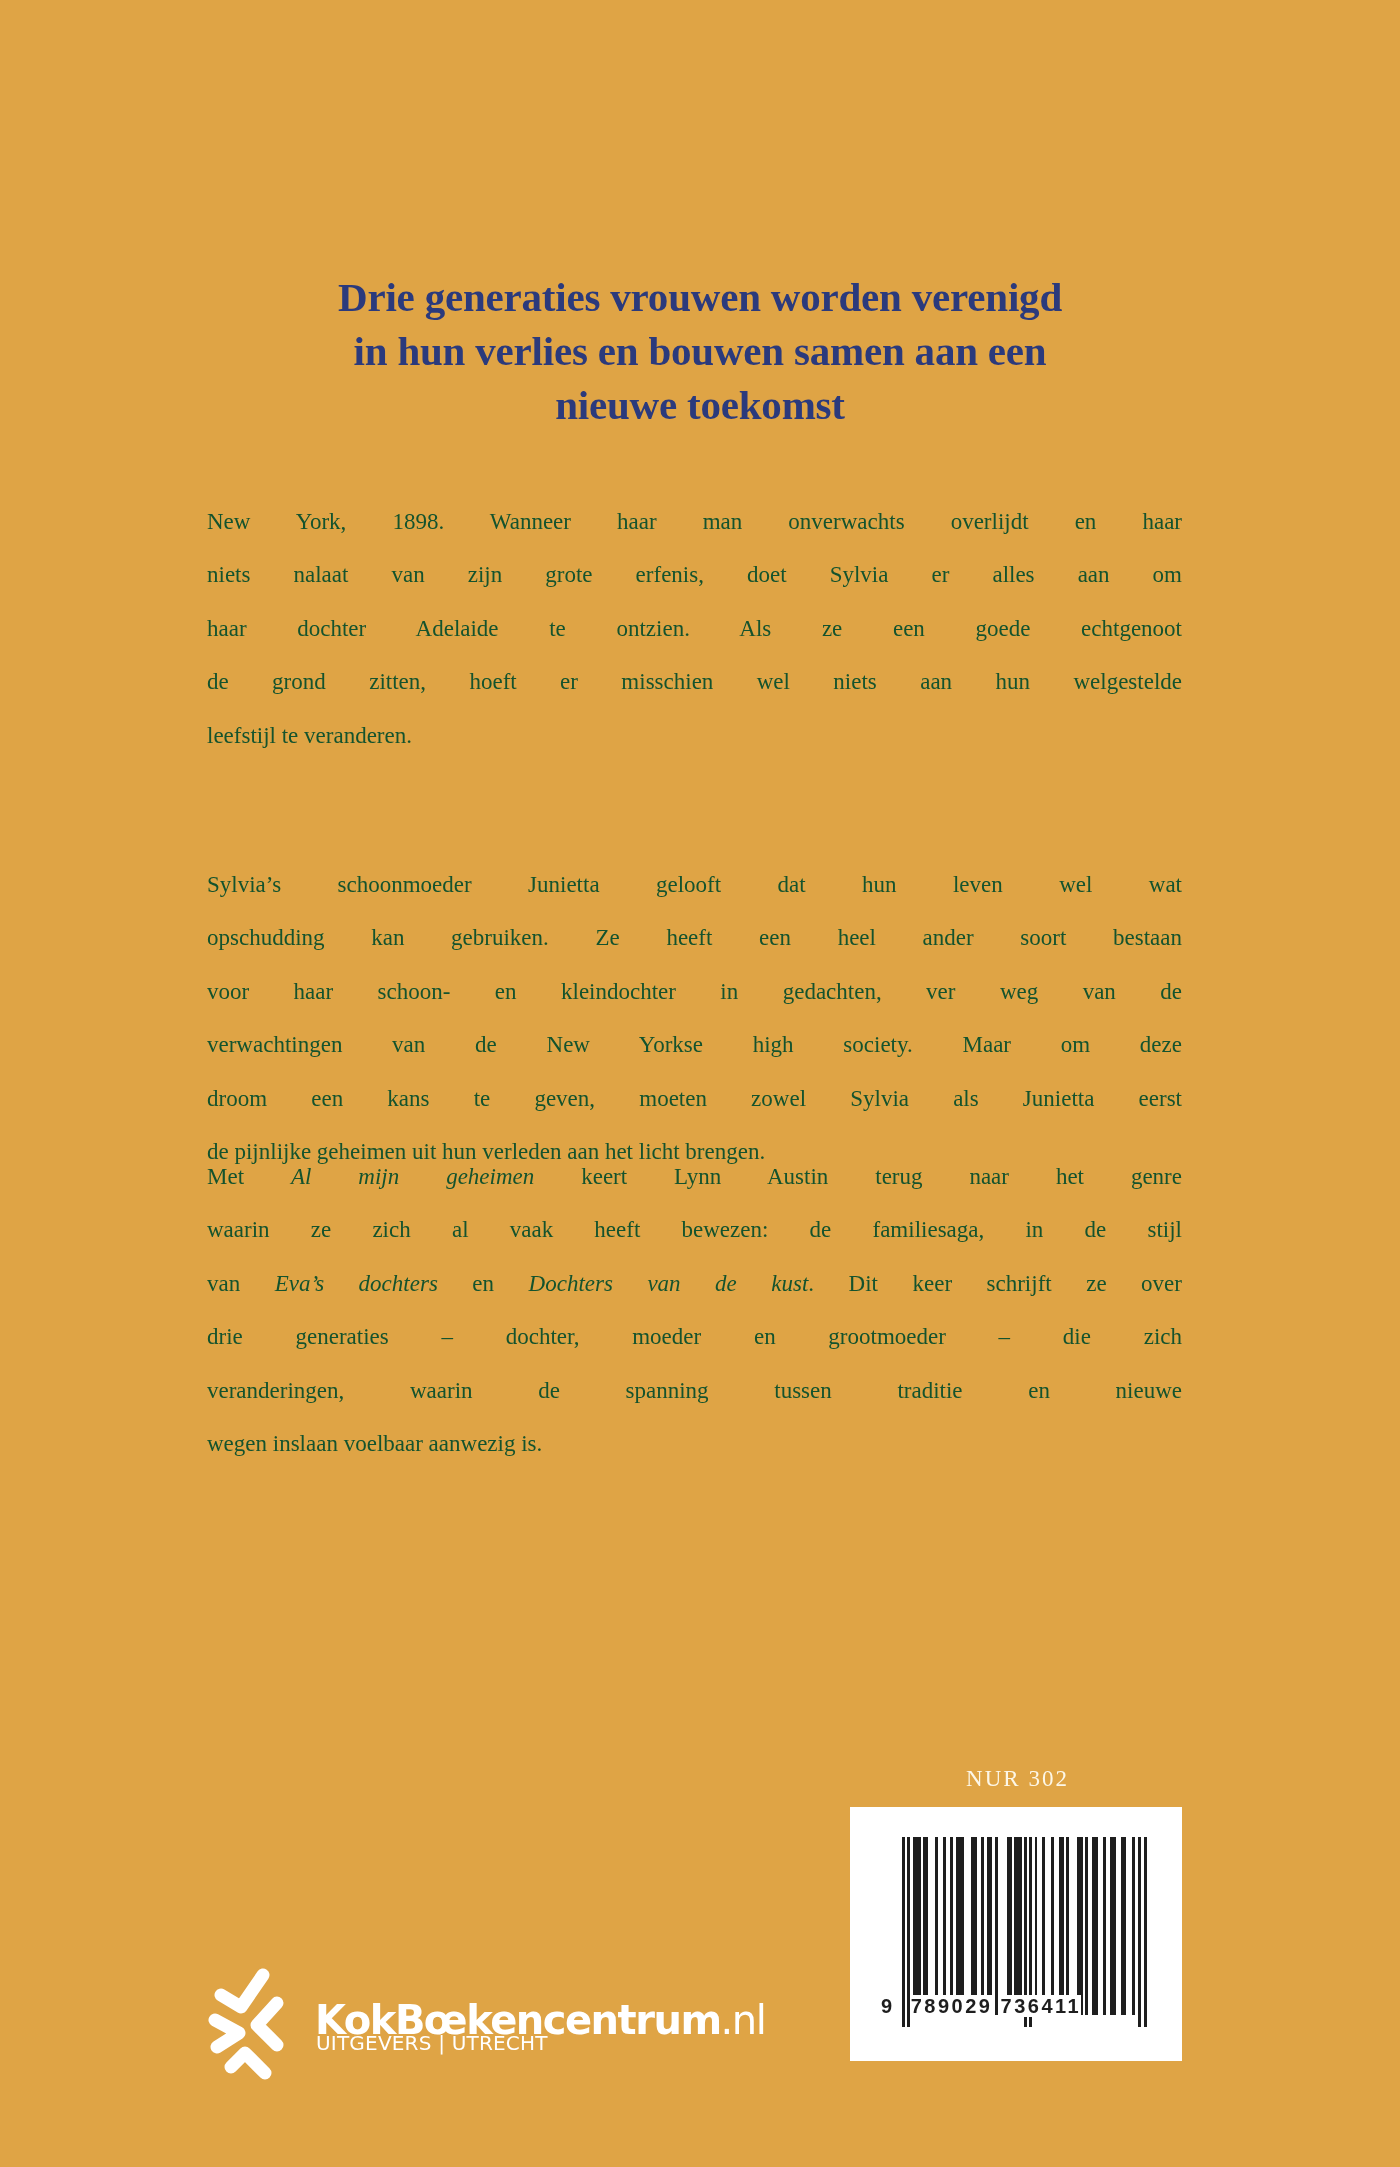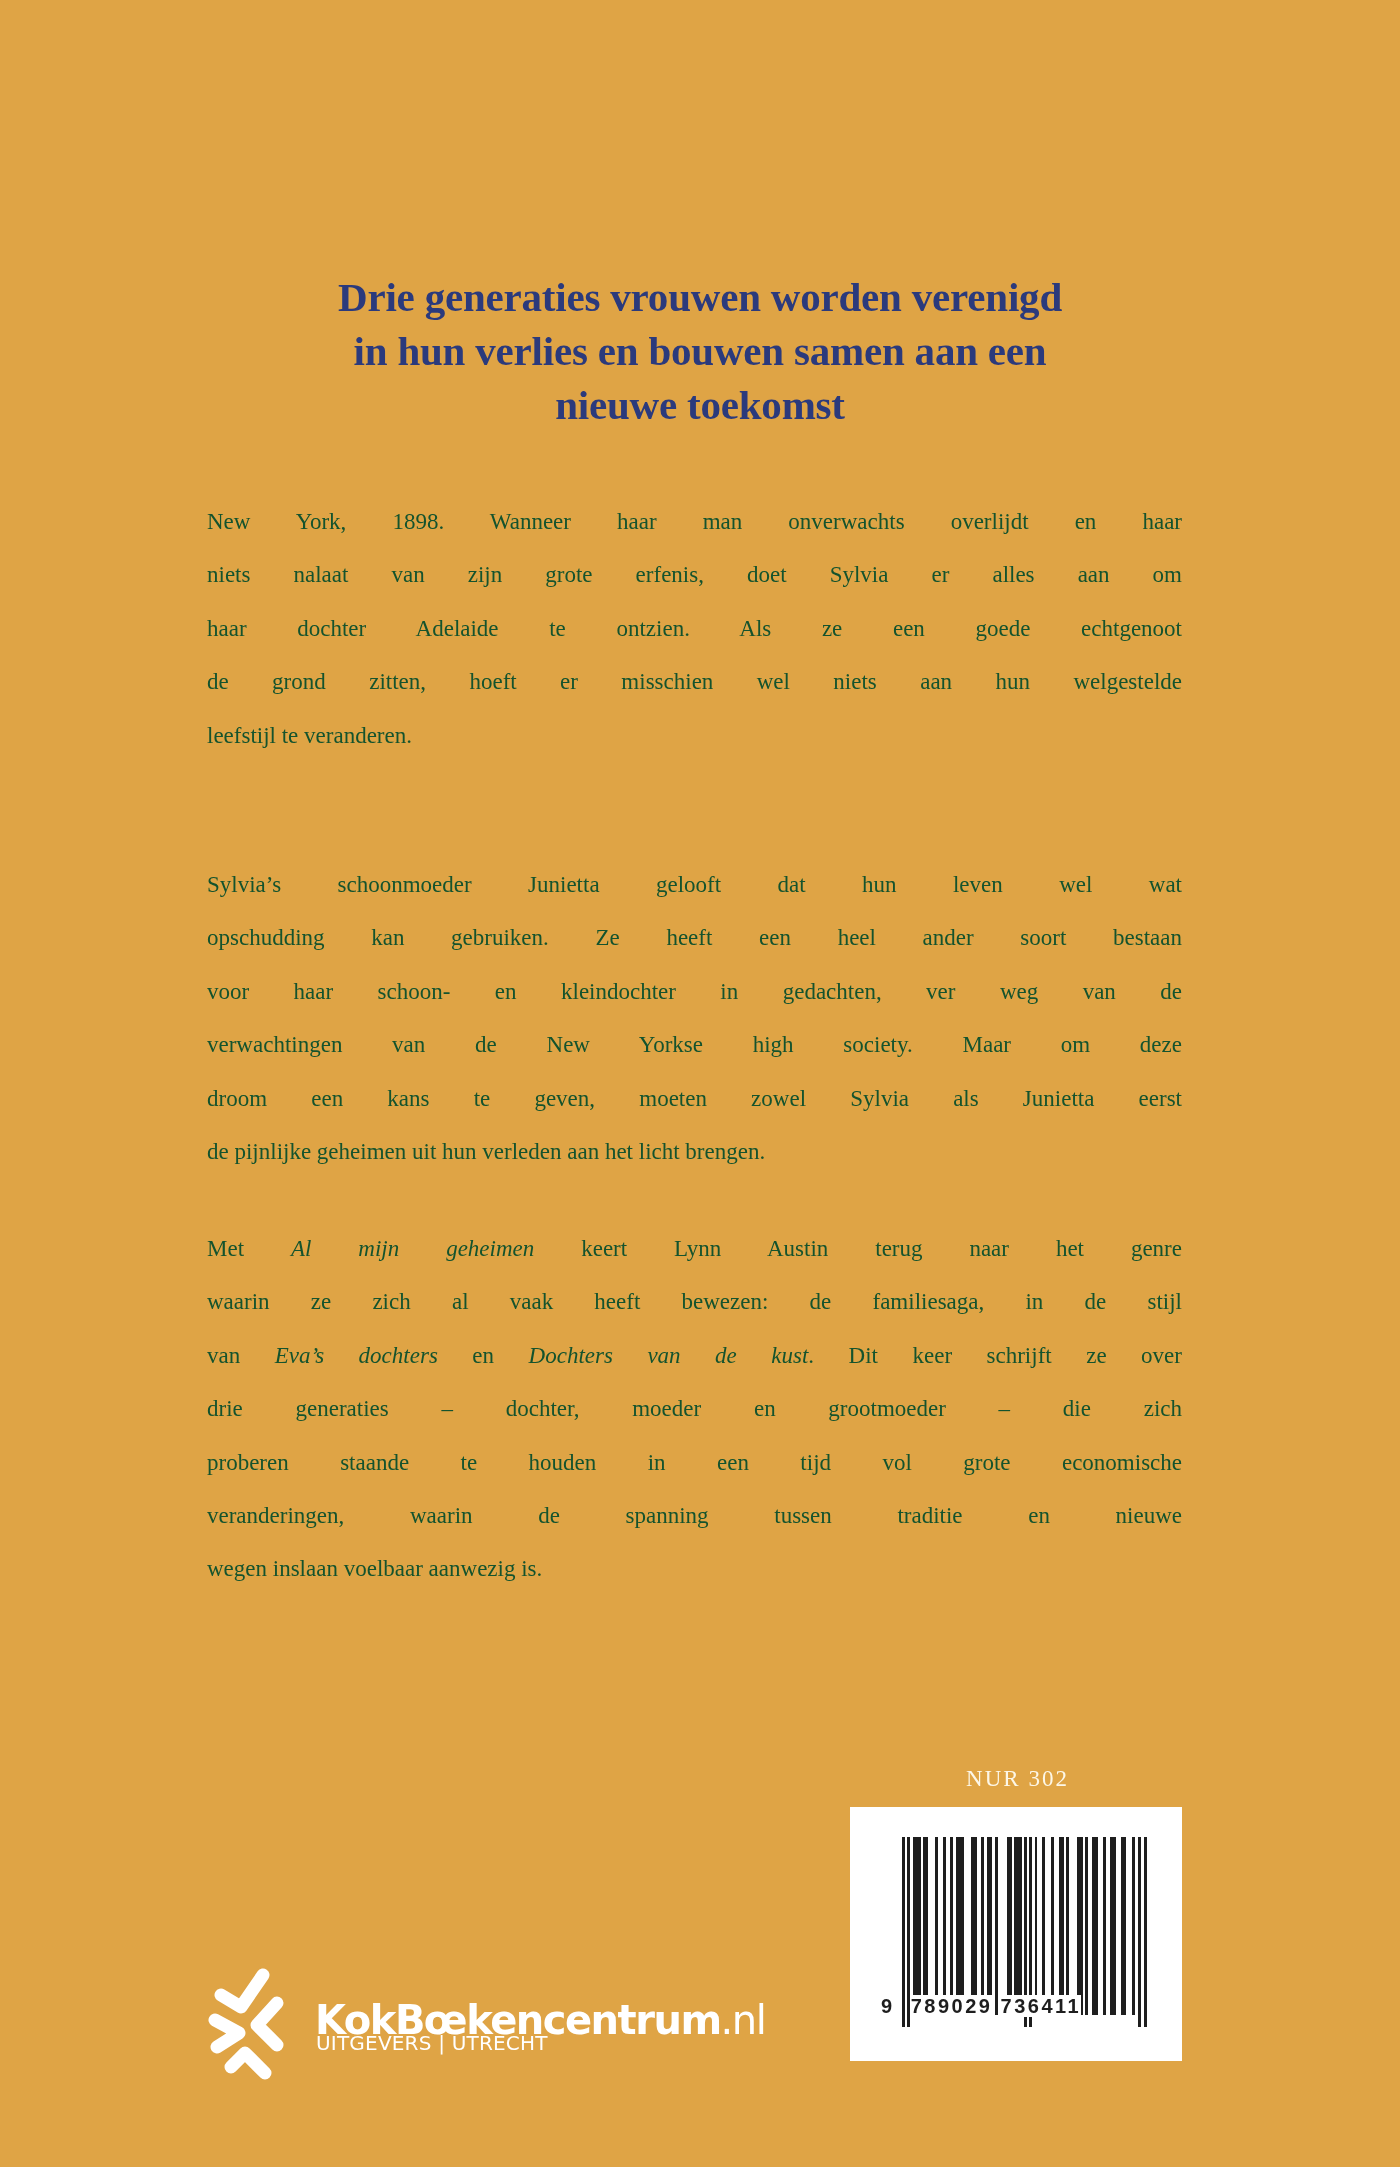--- a/index.html
+++ b/index.html
@@ -41,21 +41,21 @@
       white-space: nowrap;
       text-align: justify;
       text-align-last: justify;
       height: 53.4px;
     }
     .blurb .line.last { text-align-last: left; }
     .blurb i { font-style: italic; }
 
     #para1 { top: 495px; }
     #para2 { top: 858px; }
-    #para3 { top: 1222px; font-family: Liberation Serif, serif; }
+    #para3 { top: 1150px; font-family: Liberation Serif, serif; }
 
     .nur {
       position: absolute;
       left: 850px;
       width: 335px;
       top: 1766px;
       text-align: center;
       color: #fdf7e7;
       font-size: 23px;
       letter-spacing: 2px;
@@ -146,21 +146,20 @@
     <span class="line">verwachtingen van de New Yorkse high society. Maar om deze</span>
     <span class="line">droom een kans te geven, moeten zowel Sylvia als Junietta eerst</span>
     <span class="line last">de pijnlijke geheimen uit hun verleden aan het licht brengen.</span>
   </div>
 
   <div class="blurb" id="para3">
     <span class="line"><span>Met </span><i>Al mijn geheimen</i><span> keert Lynn Austin terug naar het genre</span></span>
     <span class="line">waarin ze zich al vaak heeft bewezen: de familiesaga, in de stijl</span>
     <span class="line"><span>van </span><i>Eva’s dochters</i><span> en </span><i>Dochters van de kust</i><span>. Dit keer schrijft ze over</span></span>
     <span class="line">drie generaties – dochter, moeder en grootmoeder – die zich</span>
-    <span class="line">proberen staande te houden in een tijd vol grote economische</span>
     <span class="line">veranderingen, waarin de spanning tussen traditie en nieuwe</span>
     <span class="line last">wegen inslaan voelbaar aanwezig is.</span>
   </div>
 
   <div class="nur">NUR 302</div>
 
   <div class="barcode-box">
     <svg class="barcode-bars" viewBox="0 0 248 190" preserveAspectRatio="none">
       <g fill="#1e1e1e">
         <rect x="0" y="0" width="3" height="190"></rect>

